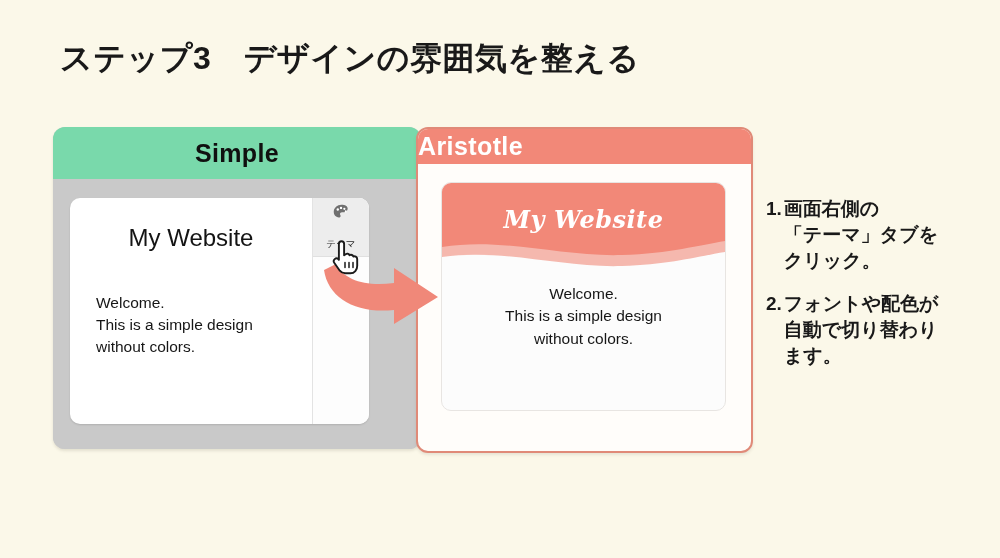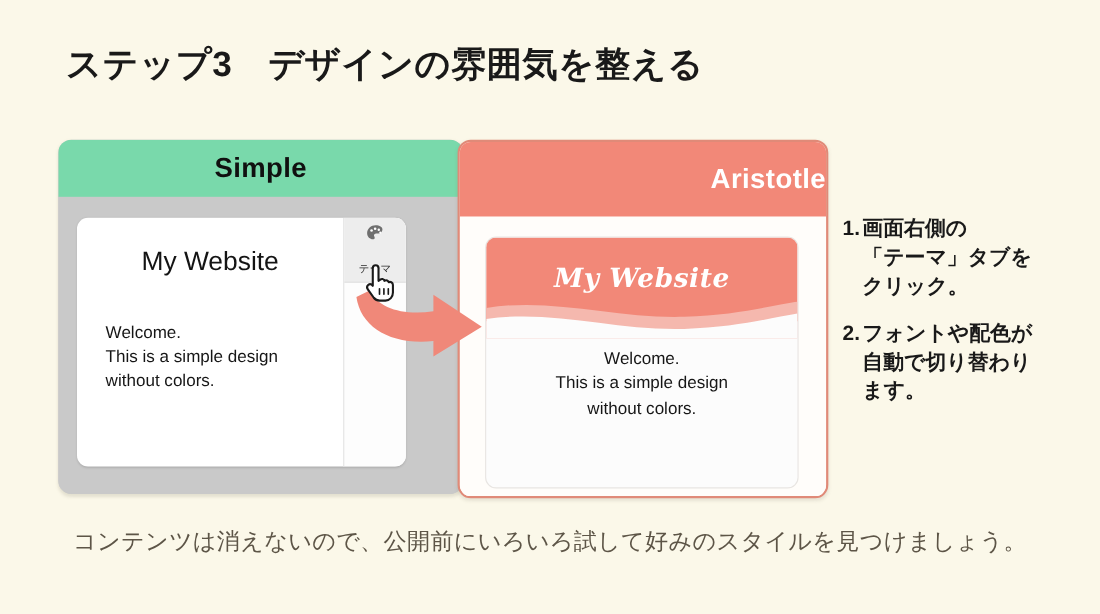--- a/index.html
+++ b/index.html
@@ -160,25 +160,25 @@
     top: 127px;
     width: 333px;
     height: 322px;
     border-radius: 12px;
     background: #fffdfa;
     border: 2px solid #e08a78;
     box-shadow: 0 2px 3px rgba(120,115,95,0.15);
     overflow: hidden;
   }
   .panel-aristotle .panel-head {
-    height: 68px;
+    height: 35px;
     background: #f28878;
     display: flex;
     align-items: center;
-    justify-content: flex-end;
+    justify-content: flex-start;
   }
   .panel-aristotle .panel-head-label {
     font-size: 25px;
     font-weight: bold;
     color: #ffffff;
     letter-spacing: 0.4px;
   }
   .panel-aristotle .panel-body {
     position: relative;
     height: 266px;
@@ -347,15 +347,14 @@
 クリック。</span>
     </div>
     <div class="step-item">
       <span class="step-num">2.</span>
       <span class="step-text">フォントや配色が
 自動で切り替わり
 ます。</span>
     </div>
   </div>
 
-  <div class="caption">コンテンツは消えないので、公開前にいろいろ試して好みのスタイルを見つけましょう。</div>
 
 </div>
 
 </body></html>

